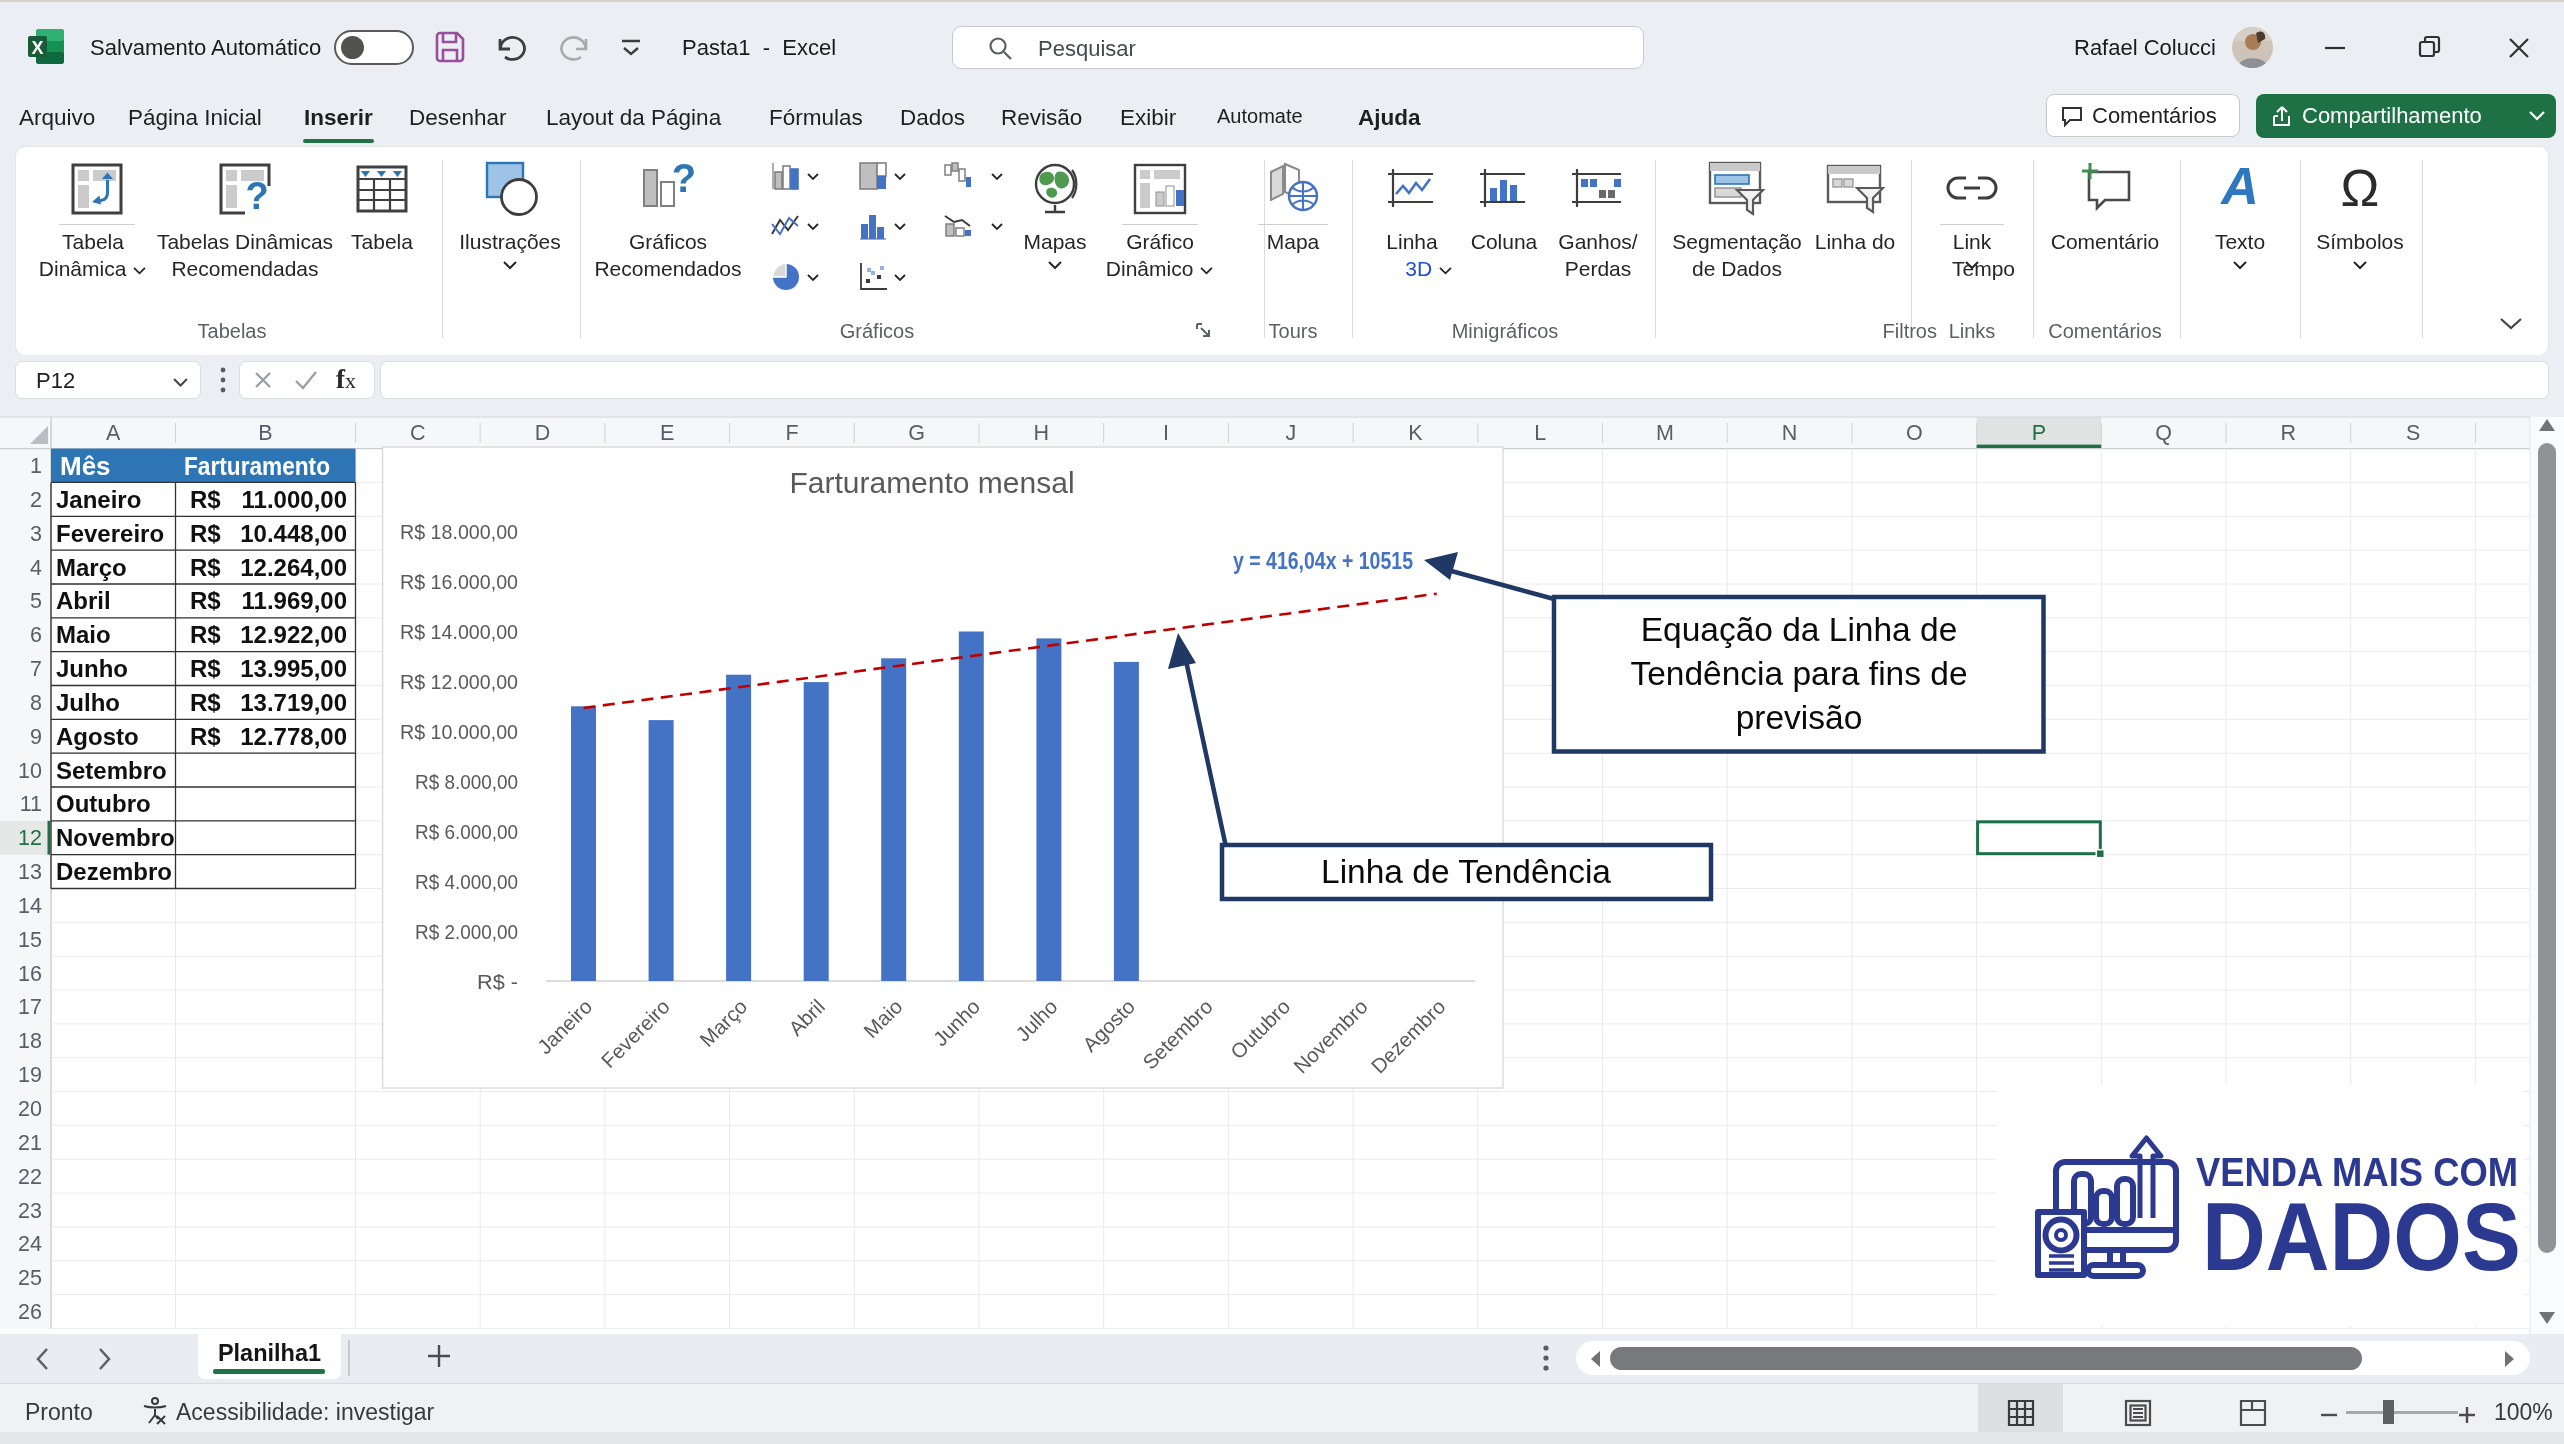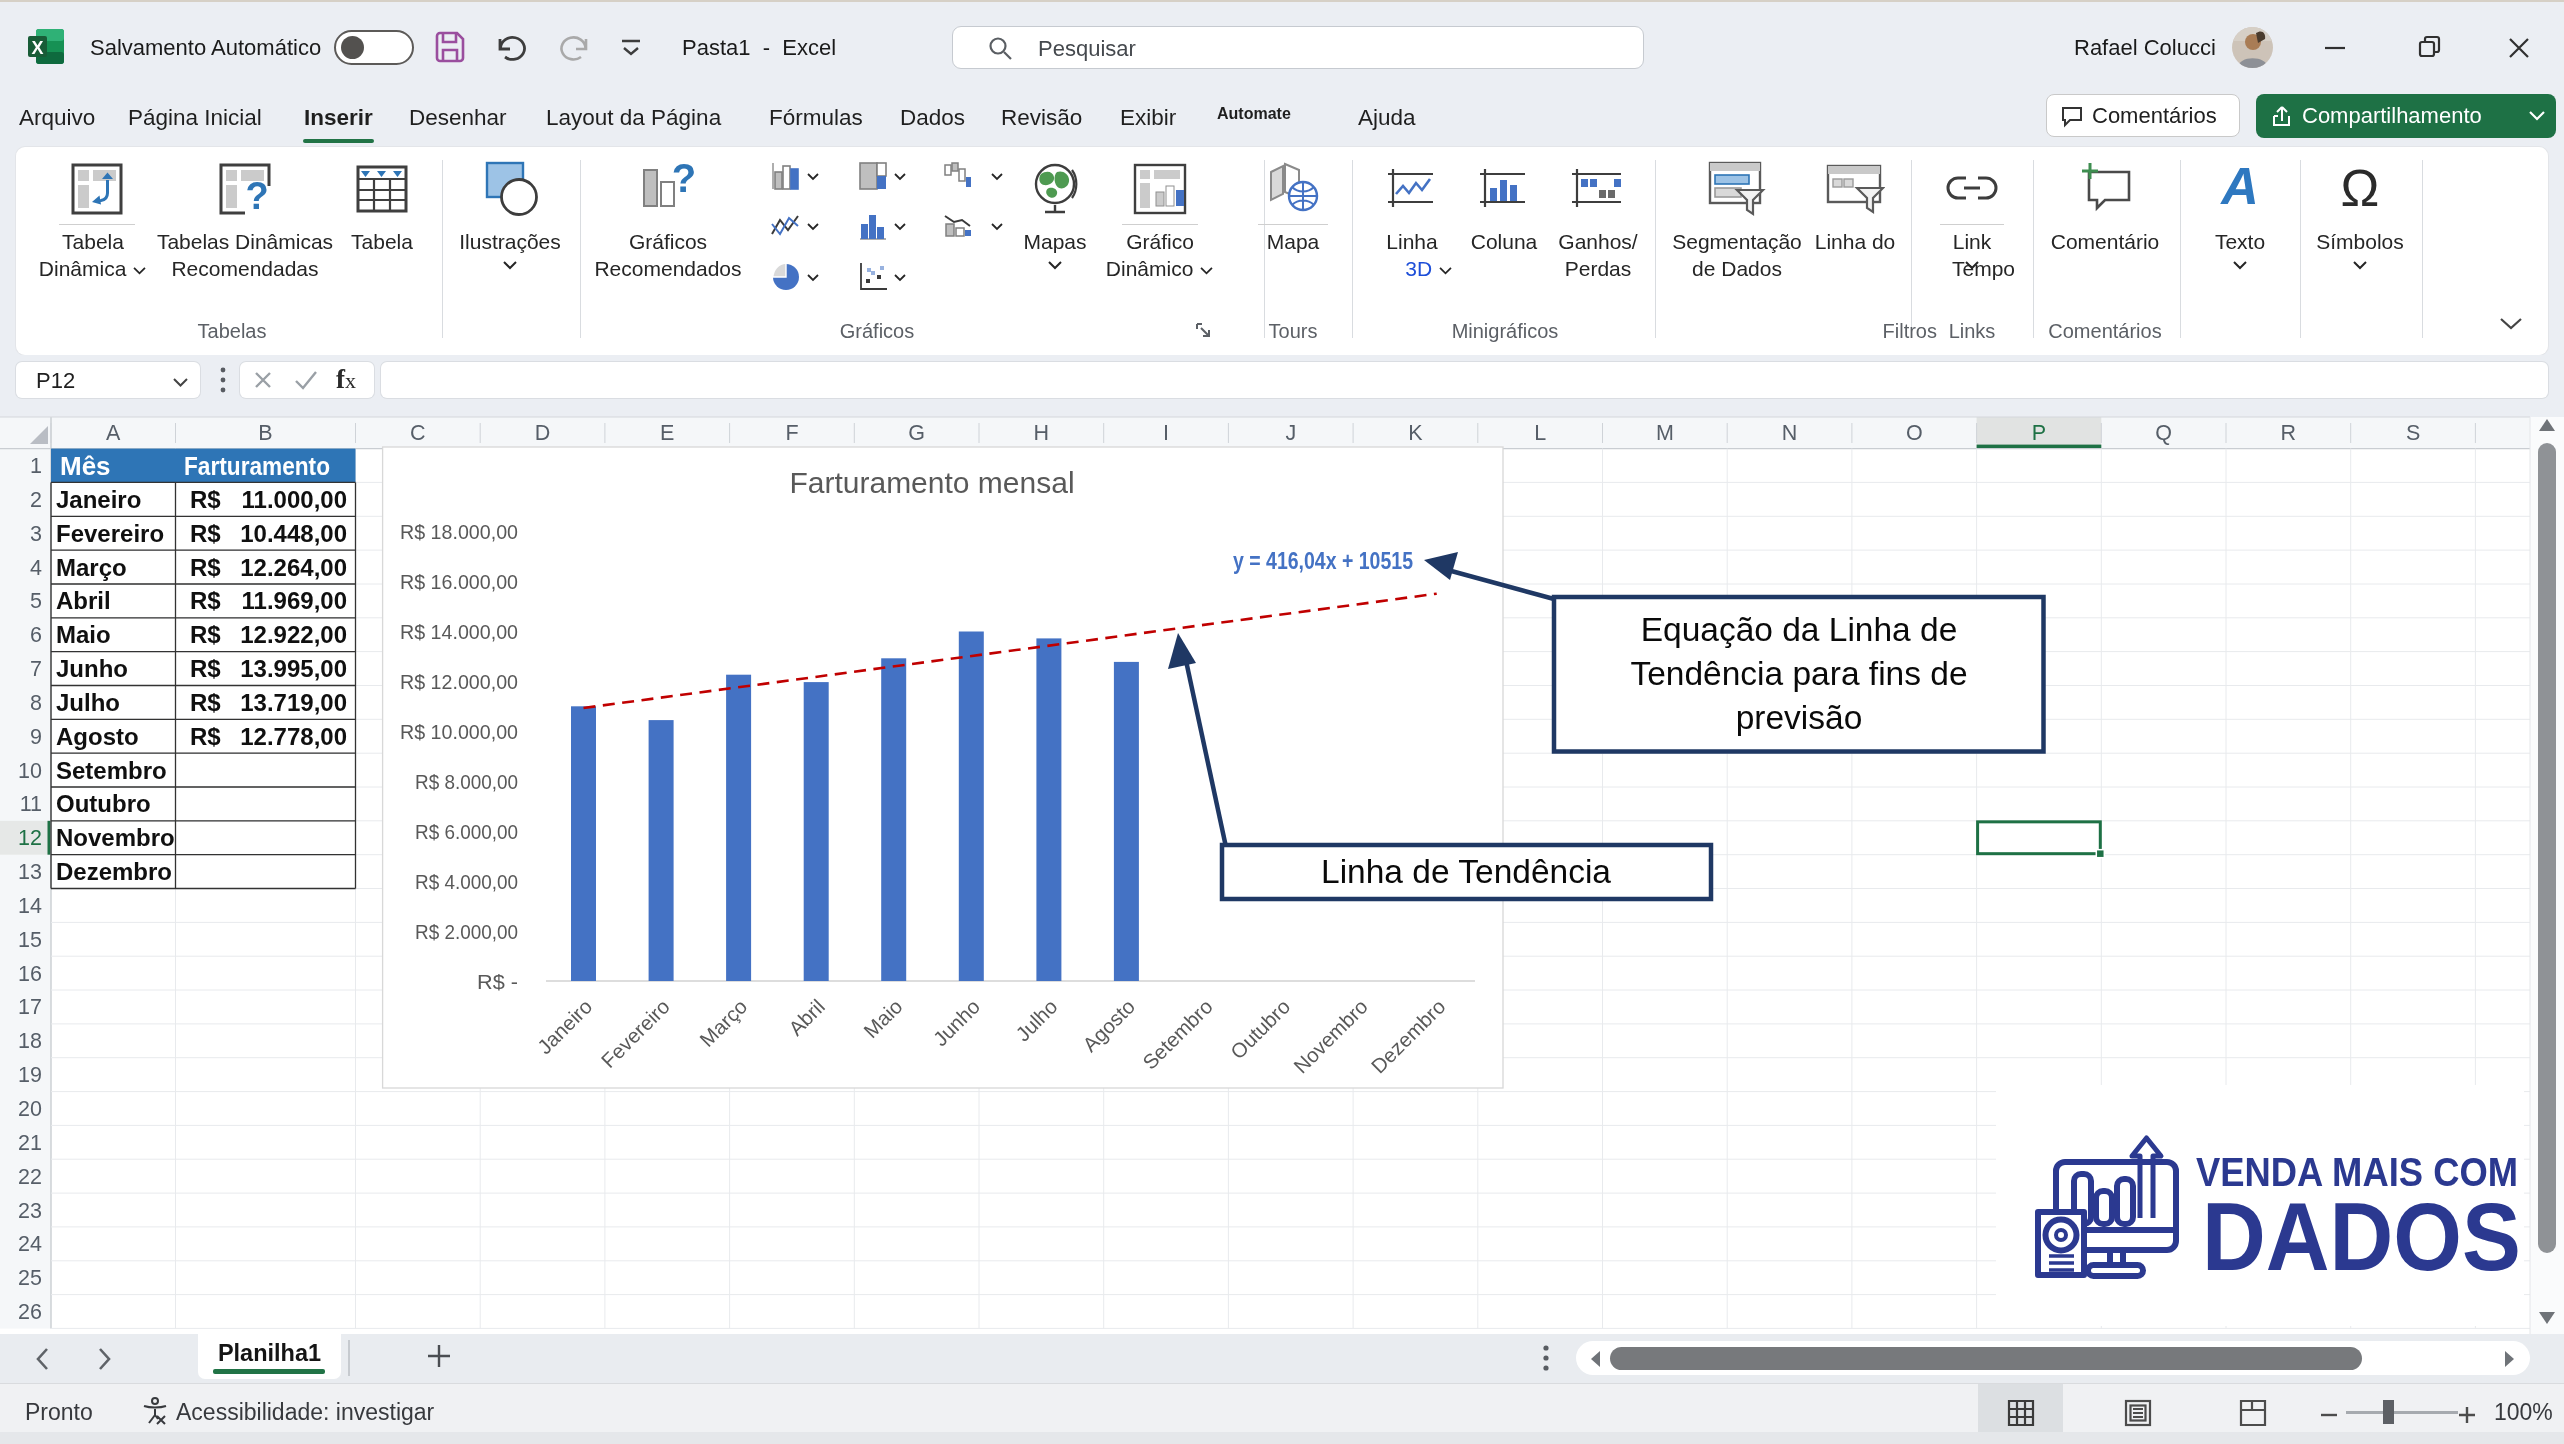--- a/index.html
+++ b/index.html
@@ -74,22 +74,22 @@
 
 <div class="abs" style="left:19px;top:105px;font-size:22.5px;font-weight:normal;color:#1f1f1f">Arquivo</div>
 <div class="abs" style="left:128px;top:105px;font-size:22.5px;font-weight:normal;color:#1f1f1f">Página Inicial</div>
 <div class="abs" style="left:304px;top:105px;font-size:22.5px;font-weight:bold;color:#1f1f1f">Inserir</div>
 <div class="abs" style="left:409px;top:105px;font-size:22.5px;font-weight:normal;color:#1f1f1f">Desenhar</div>
 <div class="abs" style="left:546px;top:105px;font-size:22.5px;font-weight:normal;color:#1f1f1f">Layout da Página</div>
 <div class="abs" style="left:769px;top:105px;font-size:22.5px;font-weight:normal;color:#1f1f1f">Fórmulas</div>
 <div class="abs" style="left:900px;top:105px;font-size:22.5px;font-weight:normal;color:#1f1f1f">Dados</div>
 <div class="abs" style="left:1001px;top:105px;font-size:22.5px;font-weight:normal;color:#1f1f1f">Revisão</div>
 <div class="abs" style="left:1120px;top:105px;font-size:22.5px;font-weight:normal;color:#1f1f1f">Exibir</div>
-<div class="abs" style="left:1217px;top:105px;font-size:16px;font-weight:bold;color:#1f1f1f">Automate</div>
-<div class="abs" style="left:1358px;top:105px;font-size:22.5px;font-weight:normal;color:#1f1f1f">Ajuda</div>
+<div class="abs" style="left:1217px;top:105px;font-size:20px;font-weight:normal;color:#1f1f1f">Automate</div>
+<div class="abs" style="left:1358px;top:105px;font-size:22.5px;font-weight:bold;color:#1f1f1f">Ajuda</div>
 <div class="abs" style="left:303px;top:139px;width:71px;height:4px;background:#217346;border-radius:2px"></div>
 
 <div class="abs" style="left:16px;top:147px;width:2532px;height:208px;background:#fff;border-radius:9px;box-shadow:0 0 0 1px #e3e5e9"></div>
 
 <div class="abs" style="left:442px;top:160px;width:1px;height:178px;background:#d9dce0"></div>
 <div class="abs" style="left:580px;top:160px;width:1px;height:178px;background:#d9dce0"></div>
 <div class="abs" style="left:1263.5px;top:160px;width:1px;height:178px;background:#d9dce0"></div>
 <div class="abs" style="left:1352px;top:160px;width:1px;height:178px;background:#d9dce0"></div>
 <div class="abs" style="left:1655px;top:160px;width:1px;height:178px;background:#d9dce0"></div>
 <div class="abs" style="left:1911px;top:160px;width:1px;height:178px;background:#d9dce0"></div>

